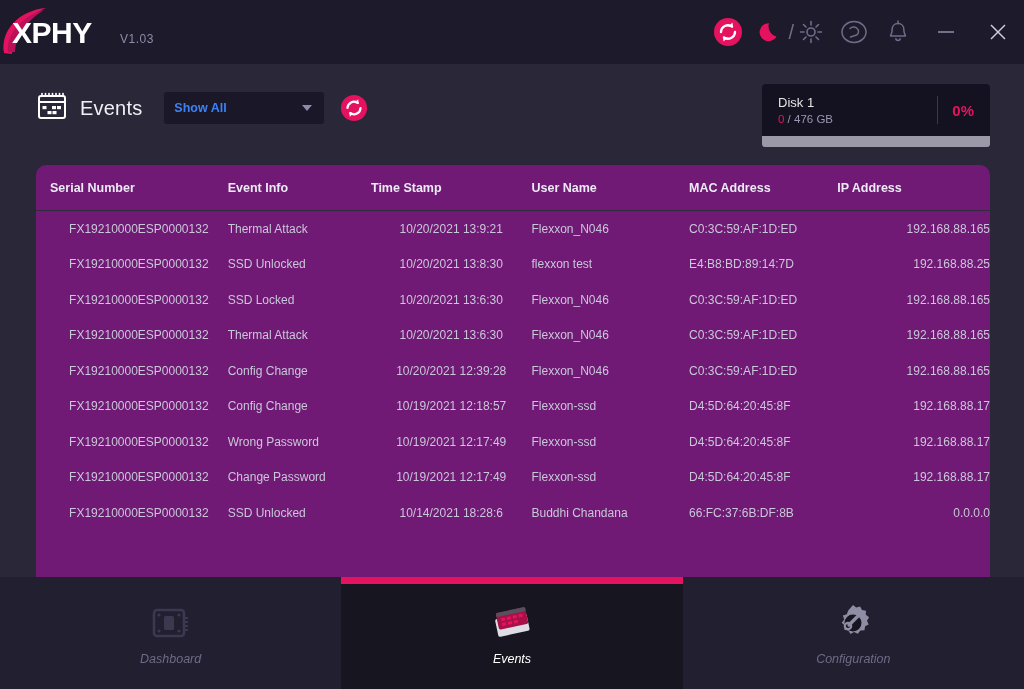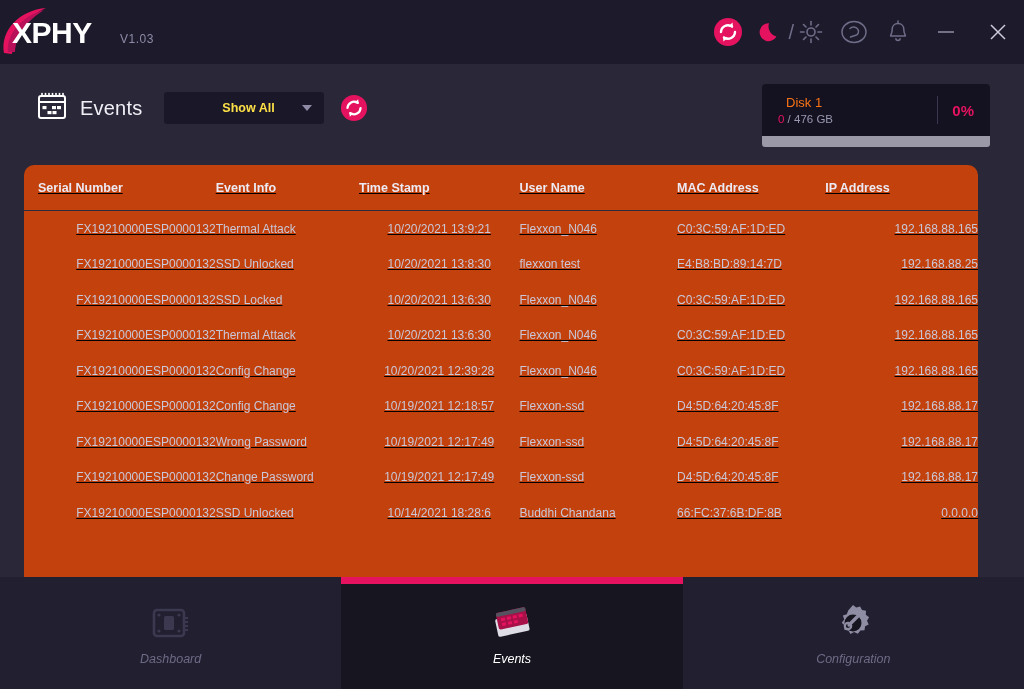--- a/index.html
+++ b/index.html
@@ -49,60 +49,60 @@
     position:absolute; left:36px; top:26px;
     display:flex; align-items:center;
   }
   .cal-ico{ margin-right:12px; }
   .page-title{ font-size:20px; color:#f0eff5; margin-right:22px; letter-spacing:0.2px;}
   .select{
     position:relative; width:160px; height:32px; background:#1a1828;
     border-radius:3px; display:flex; align-items:center;
     padding:0 10px; cursor:pointer;
   }
-  .select-val{ font-size:12.5px; color:#fde047; font-weight:bold;margin-left:48px; }
+  .select-val{ font-size:12.5px; color:#3b82f6; font-weight:bold; }
   .caret{
     position:absolute; right:12px; top:13px;
     width:0;height:0;border-left:5px solid transparent;border-right:5px solid transparent;
     border-top:6px solid #8d8ba6;
   }
   .refresh-btn{ margin-left:16px; cursor:pointer; display:flex; }
 
   
   .disk-card{
     position:absolute; right:34px; top:20px; width:228px; height:52px;
     background:#141220; border-radius:4px 4px 0 0;
     display:flex; align-items:center; padding:0 16px;
   }
   .disk-info{ flex:1; }
-  .disk-name{ font-size:13px; color:#f97316; margin-bottom:3px;margin-left:8px;}
+  .disk-name{ font-size:13px; color:#e5e5e5; margin-bottom:3px;}
   .disk-sub{ font-size:11.5px; color:#9a98b0; }
   .disk-used{ color:#e5135f; }
   .disk-div{ width:1px; height:28px; background:#3a3750; margin:0 14px;}
   .disk-pct{ font-size:15px; color:#e5135f; font-weight:bold; }
   .disk-bar{
     position:absolute; right:34px; top:72px; width:228px; height:11px;
     background:#9b99a8; border-radius:0 0 3px 3px;
   }
   .disk-fill{ height:100%; width:0%; background:#e5135f; border-radius:0 0 0 3px;}
 
   
   .panel{
-    position:absolute; left:24px; top:101px; width:954px; height:430px;
-    background:#c2410c; border-radius:10px;text-decoration:underline;
+    position:absolute; left:36px; top:101px; width:954px; height:430px;
+    background:#701a75; border-radius:10px;
   }
   .thead{
     display:flex; height:46px; align-items:center;
     border-bottom:1px solid #2e2b41;
   }
   .thead .cell{ font-size:12.5px; color:#eceaf4; font-weight:bold; }
   .row{ display:flex; height:35.5px; align-items:center; }
   .row .cell{ font-size:12px; color:#c9c7d8; }
   .cell{ text-align:center; }
-  .c0{ width:200px; padding-left:14px; text-align:right;}
+  .c0{ width:200px; padding-left:14px; text-align:center;}
   .c1{ width:150px; text-align:left;}
   .c2{ width:168px; text-align:center;}
   .c3{ width:165px; text-align:left;}
   .c4{ width:155px; text-align:left;}
   .c5{ width:160px; text-align:right;}
   .thead .c0{ text-align:left; }
   .thead .c1{ text-align:left; }
   .thead .c2{ text-align:left; }
   .thead .c3{ text-align:left; }
   .thead .c4{ text-align:left; }

